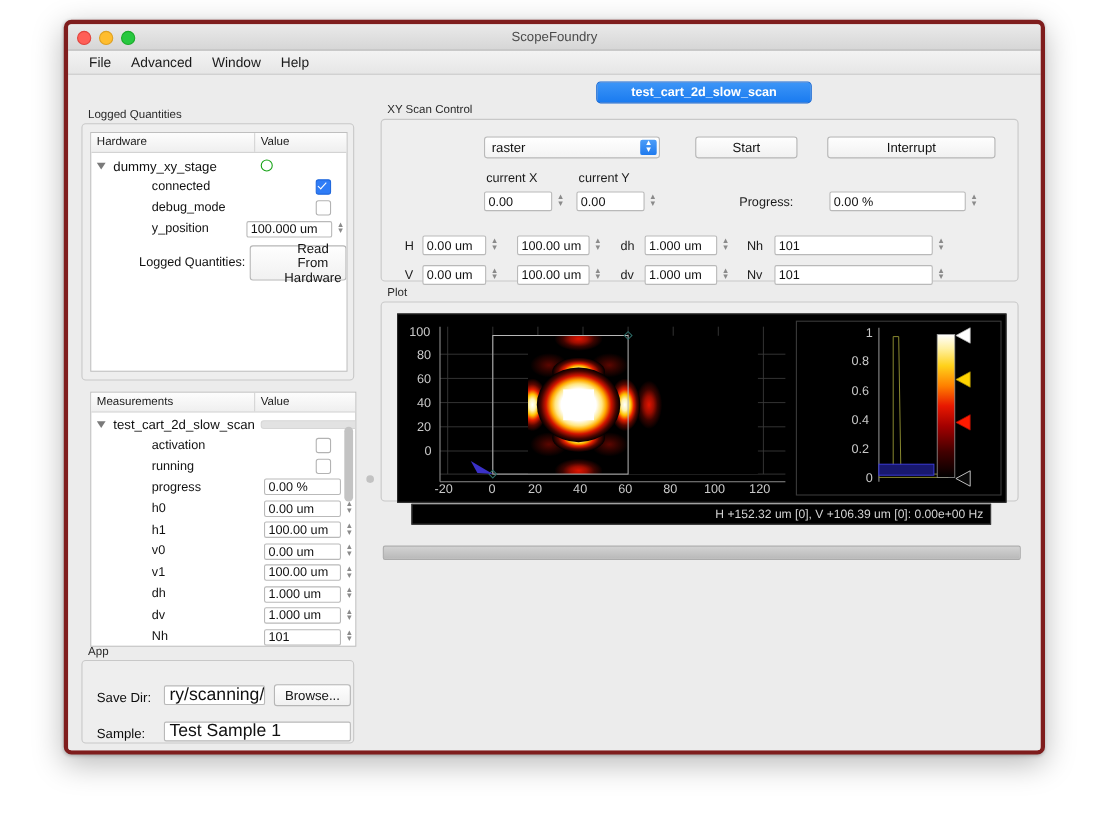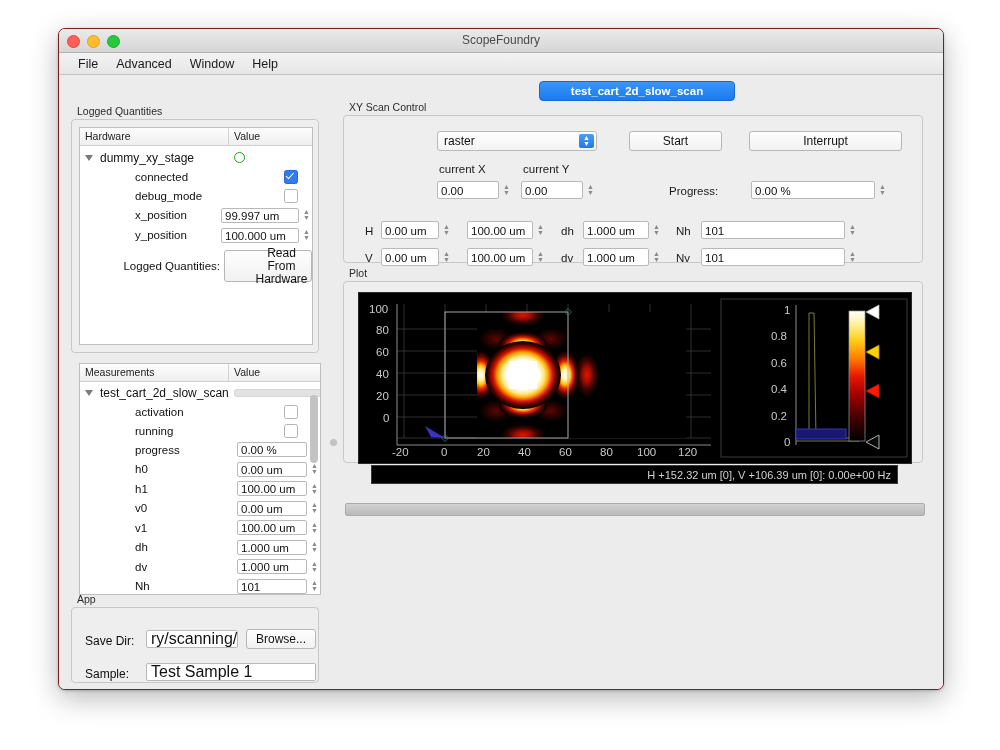--- a/index.html
+++ b/index.html
@@ -10,27 +10,27 @@
   #root {
     position: relative;
     width: 1000px; height: 750px;
     background: #ffffff;
     overflow: hidden;
   }
 
   
   .window {
     position: absolute;
-    left: 58px; top: 28px;
+    left: 58px; top: 18px;
     width: 884px; height: 660px;
     border-radius: 7px;
     background: #ececec;
     box-shadow: 0 8px 28px rgba(0,0,0,0.28), 0 1px 3px rgba(0,0,0,0.2);
     overflow: hidden;
-    border: 1px solid #7f1d1d;
+    border: 4px solid #7f1d1d;
   }
   .titlebar {
     position: relative;
     height: 23px;
     background: linear-gradient(to bottom,#eaeaea,#d6d6d6);
     border-bottom: 1px solid #b0b0b0;
   }
   .title-text {
     position: absolute; left: 0; right: 0; top: 4px;
     text-align: center;
@@ -275,32 +275,20 @@
               </div>
             </div>
 
             <div class="trow">
               <div class="name lvl1">debug_mode</div>
               <div class="val">
                 <div class="cb"></div>
               </div>
             </div>
 
-            <div class="trow" style="height:20px;">
-              <div class="name lvl1">x_position</div>
-              <div class="val">
-                <div class="spin">
-                  <div class="spinbox" style="width:78px;">99.997 um</div>
-                  <div class="arrows">
-                      <i>▲</i>
-                      <i>▼</i>
-                    </div>
-                </div>
-              </div>
-            </div>
 
             <div class="trow" style="height:20px;">
               <div class="name lvl1">y_position</div>
               <div class="val">
                 <div class="spin">
                   <div class="spinbox" style="width:78px;">100.000 um</div>
                   <div class="arrows">
                       <i>▲</i>
                       <i>▼</i>
                     </div>

